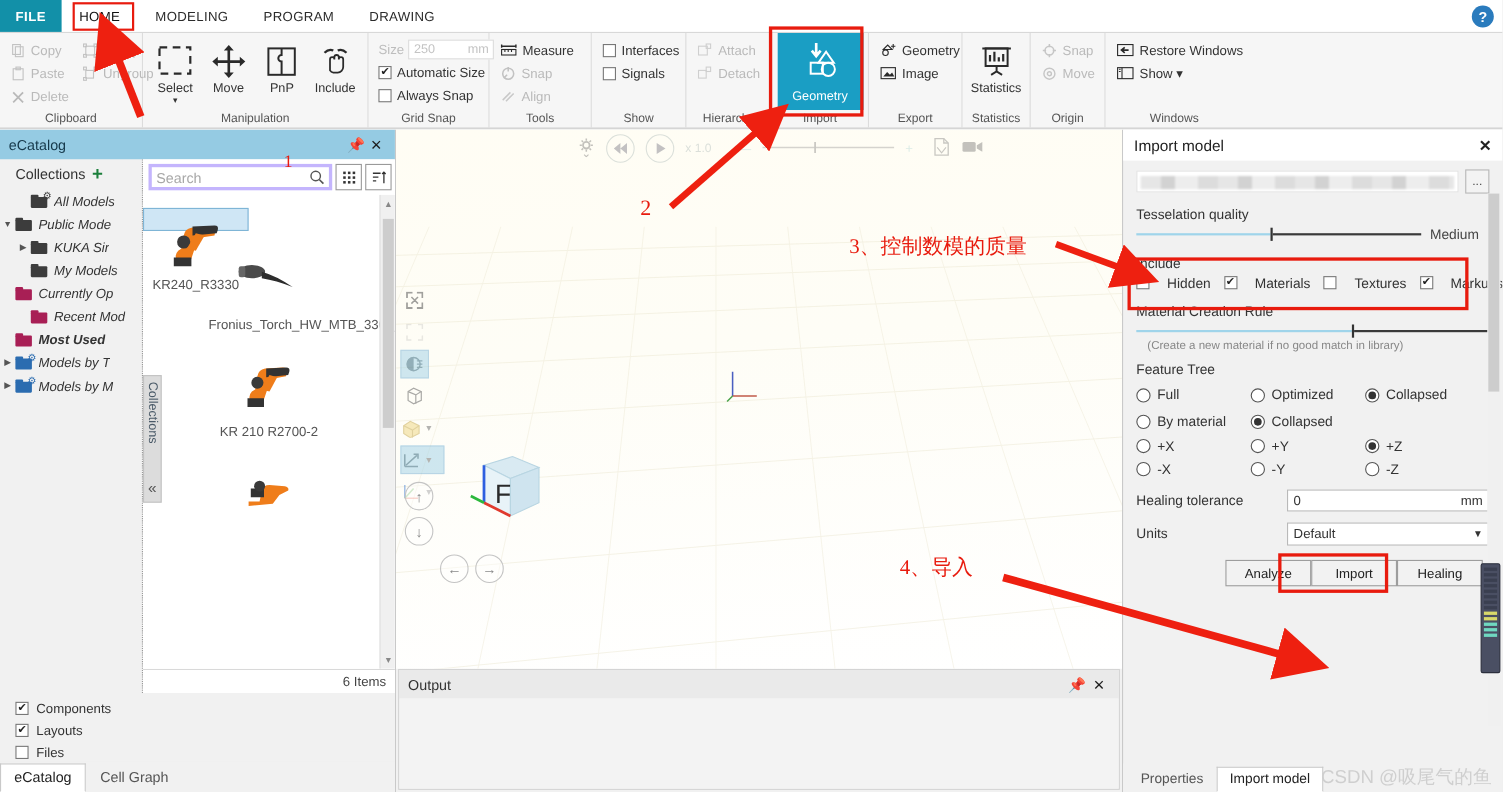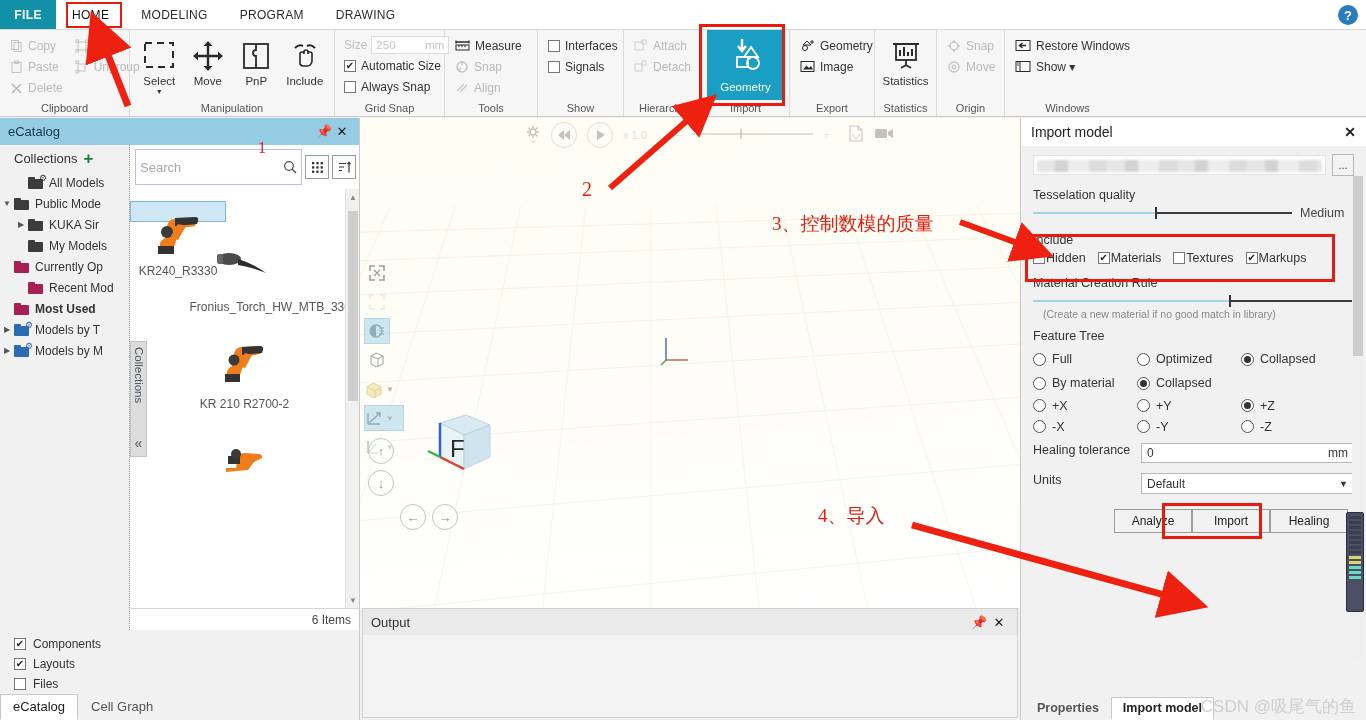--- a/index.html
+++ b/index.html
@@ -75,27 +75,27 @@
   .folder { width:16px; height:12px; flex:none; margin-right:5px; position:relative; }
   .folder i { position:absolute; left:0; top:2px; width:15px; height:10px;
     background:#3c3c3c; border-radius:1px; display:block; }
   .folder i:before { content:""; position:absolute; left:0; top:-2px; width:7px;
     height:3px; background:#3c3c3c; border-radius:1px 1px 0 0; }
   .folder.pink i, .folder.pink i:before { background:#a81f55; }
   .folder.blue i, .folder.blue i:before { background:#2b6cb0; }
   .folder.gear:after { content:"\2699"; position:absolute; right:-3px; top:-4px;
     font-size:9px; color:#3c3c3c; }
   .folder.blue.gear:after { color:#2b6cb0; }
-  .tlabel { overflow:hidden; }
+  .tlabel { overflow:hidden;font-style:italic; }
   .bold { font-weight:bold; }
   .grid-col { flex:1; display:flex; flex-direction:column; background:#fff;
     min-width:0; position:relative; }
   .searchbar { display:flex; align-items:center; gap:3px; padding:4px 3px 4px 5px;
     background:#fff; }
-  .sinput { flex:1; height:36px; border:1px solid #c4b5fd; background:#fff;
+  .sinput { flex:1; height:24px; border:3px solid #c4b5fd; background:#fff;
     display:flex; align-items:center; padding:0 4px; }
   .sinput span { flex:1; color:#a8a8a8; font-size:13px; }
   .sqbtn { width:24px; height:24px; border:1px solid #9a9a9a; background:#fff;
     display:flex; align-items:center; justify-content:center; }
   .num1 { position:absolute; left:128px; top:-6px; color:#e81b0e; font-size:16px;
     font-family:"Liberation Serif", serif; }
   .items { flex:1; overflow:hidden; position:relative; background:#fff; }
   .cell { width:100%; display:flex; flex-direction:column; align-items:center;
     padding:6px 0 4px 0; }
   .cell .thumb { width:92px; height:72px; display:flex; align-items:center;
@@ -175,51 +175,51 @@
   .slider { height:14px; display:flex; align-items:center; position:relative; }
   .slider .track-l { height:2px; background:#9fd4ea; }
   .slider .track-r { height:2px; background:#3a3a3a; flex:1; }
   .slider .knob { width:2px; height:12px; background:#333; }
   .tess-row { display:flex; align-items:center; gap:8px; }
   .tess-val { font-size:12.5px; color:#444; width:54px; }
   .redbox-tess { position:absolute; left:4px; top:88px; width:310px; height:48px;
     border:3px solid #e81b0e; pointer-events:none; }
   .incl-row { display:flex; align-items:center; gap:6px; font-size:12.5px;
     color:#333; }
-  .incl-row .grp { display:flex; align-items:center; gap:1px; margin-right:6px; }
+  .incl-row .grp { display:flex; align-items:flex-start; gap:16px; margin-right:6px; }
   .hint { font-size:10.5px; color:#888; padding-left:10px; }
   .radio { width:13px; height:13px; border-radius:50%; border:1px solid #555;
     display:inline-flex; align-items:center; justify-content:center; flex:none;
     background:#fff; }
   .radio.on:after { content:""; width:7px; height:7px; border-radius:50%;
     background:#333; }
   .rrow { display:flex; align-items:center; font-size:12.5px; color:#333;
     height:24px; }
   .rcell { display:flex; align-items:center; gap:6px; width:104px; }
-  .field-row { display:flex; height:24px; margin-top:6px; }
+  .field-row { display:flex; align-items:center; height:24px; margin-top:6px;gap:29px; }
   .field-row .fl { width:108px; font-size:12.5px; color:#333; }
   .inp { flex:1; height:20px; border:1px solid #b9b9b9; background:#fff;
     display:flex; align-items:center; padding:0 5px; font-size:12px; color:#333; }
   .inp .unit { margin-left:auto; color:#333; }
   .sel { flex:1; height:21px; border:1px solid #b9b9b9; background:#fff;
     display:flex; align-items:center; padding:0 5px; font-size:12px; color:#333; }
   .sel .car { margin-left:auto; font-size:9px; color:#333; }
   .btnrow { display:flex; justify-content:flex-end; gap:0; margin-top:12px;
     position:relative; padding-right:6px; }
   .dlgbtn { width:78px; height:24px; border:1px solid #9d9d9d; background:#f2f2f2;
     display:flex; align-items:center; justify-content:center; font-size:12px;
     color:#222; }
   .redbox-import { position:absolute; right:92px; top:-6px; width:100px; height:36px;
     border:3px solid #e81b0e; pointer-events:none; }
   .rscroll { position:absolute; right:2px; top:30px; bottom:34px; width:12px;
     background:#f0f0f0; }
   .rscroll .tb { position:absolute; left:1px; top:0; width:10px; height:180px;
     background:#cdcdcd; }
   .rtabs { height:26px; display:flex; align-items:flex-end; background:#f1f1f1;
-    padding-left:4px;font-weight:bold; }
+    padding-left:4px; }
   .rtab { padding:3px 11px 4px 11px; font-size:12.5px; color:#555;
     border:1px solid transparent; }
   .rtab.active { background:#fff; border-color:#c9c9c9; border-bottom-color:#fff;
     color:#222; }
   
   .ovl { position:absolute; left:0; top:0; width:1366px; height:720px;
     pointer-events:none; z-index:50; }
   .anno { position:absolute; color:#e81b0e; font-family:"Liberation Serif", serif; }
   .watermark { position:absolute; right:10px; bottom:2px; font-size:17px;
     color:#cfcfcf; font-family:"Liberation Sans", sans-serif; }

